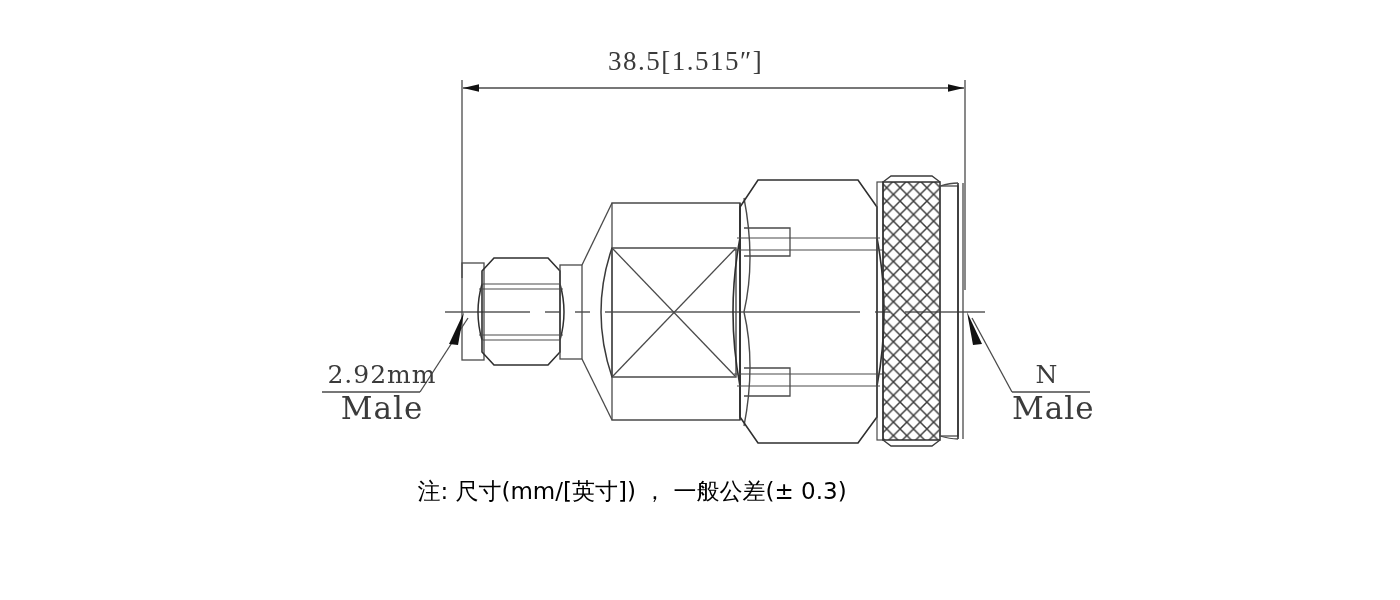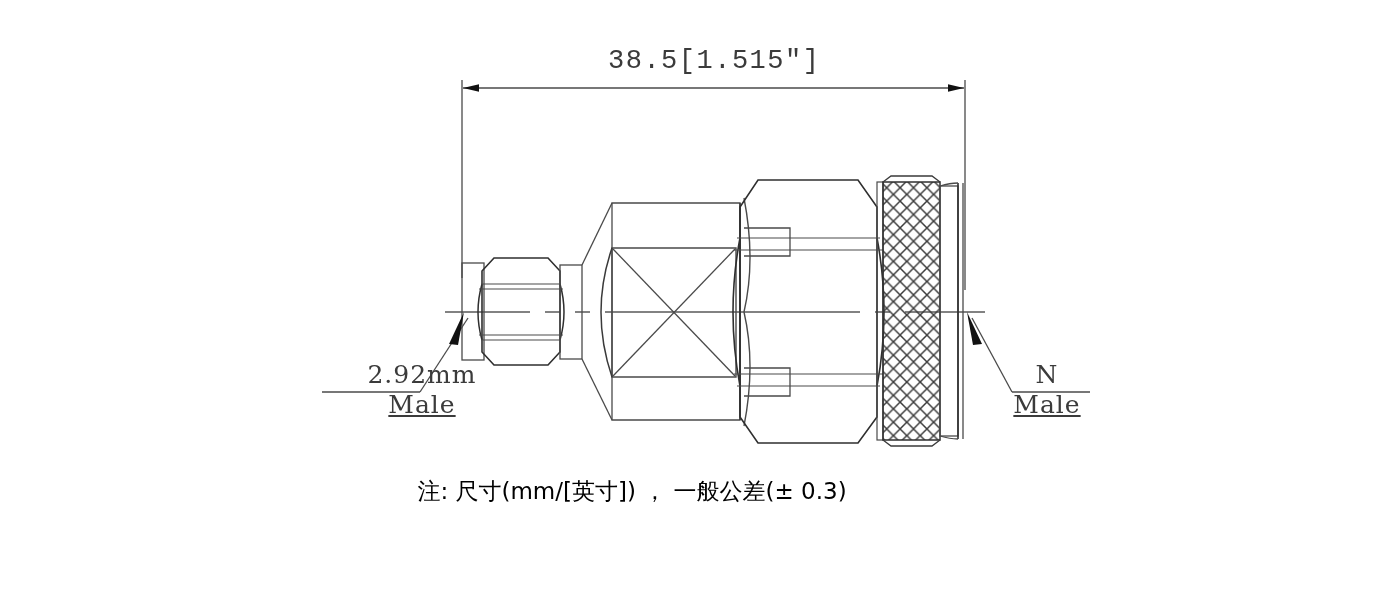--- a/index.html
+++ b/index.html
@@ -19,21 +19,21 @@
   }
   #drawing {
     position: absolute;
     left: 0;
     top: 0;
     width: 1400px;
     height: 600px;
   }
   .dim-text {
     position: absolute;
-    font-family: Liberation Mono, monospace;
+    font-family: Liberation Serif, serif;
     font-size: 27px;
     color: #3b3b3b;
     letter-spacing: 1.5px;
     white-space: nowrap;
   }
   #dim-main-text {
     left: 608px;
     top: 46px;
   }
   .callout {
@@ -43,32 +43,30 @@
     white-space: nowrap;
     text-align: center;
   }
   .callout .top-line {
     font-size: 25px;
     letter-spacing: 1px;
     display: block;
     line-height: 1.05;
   }
   .callout .bottom-line {
-    font-size: 25px;
+    font-size: 31px;
     letter-spacing: 1px;
     display: block;
     line-height: 1.15;
     padding-top: 3px;
-    text-decoration: underline;
   }
   #callout-left {
     left: 322px;
     top: 362px;
     width: 120px;
-    margin-left: 40px;
   }
   #callout-right {
     left: 1012px;
     top: 362px;
     width: 70px;
   }
   #note-block {
     position: absolute;
     left: 0;
     top: 476px;

